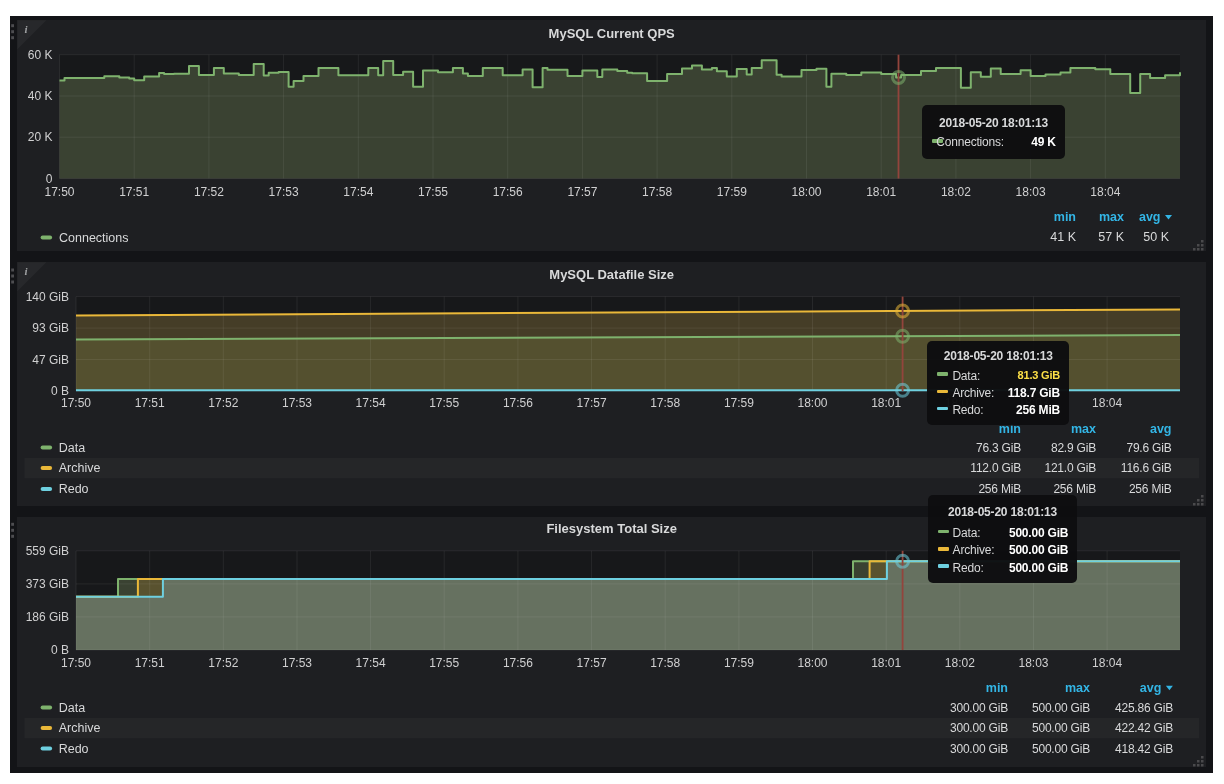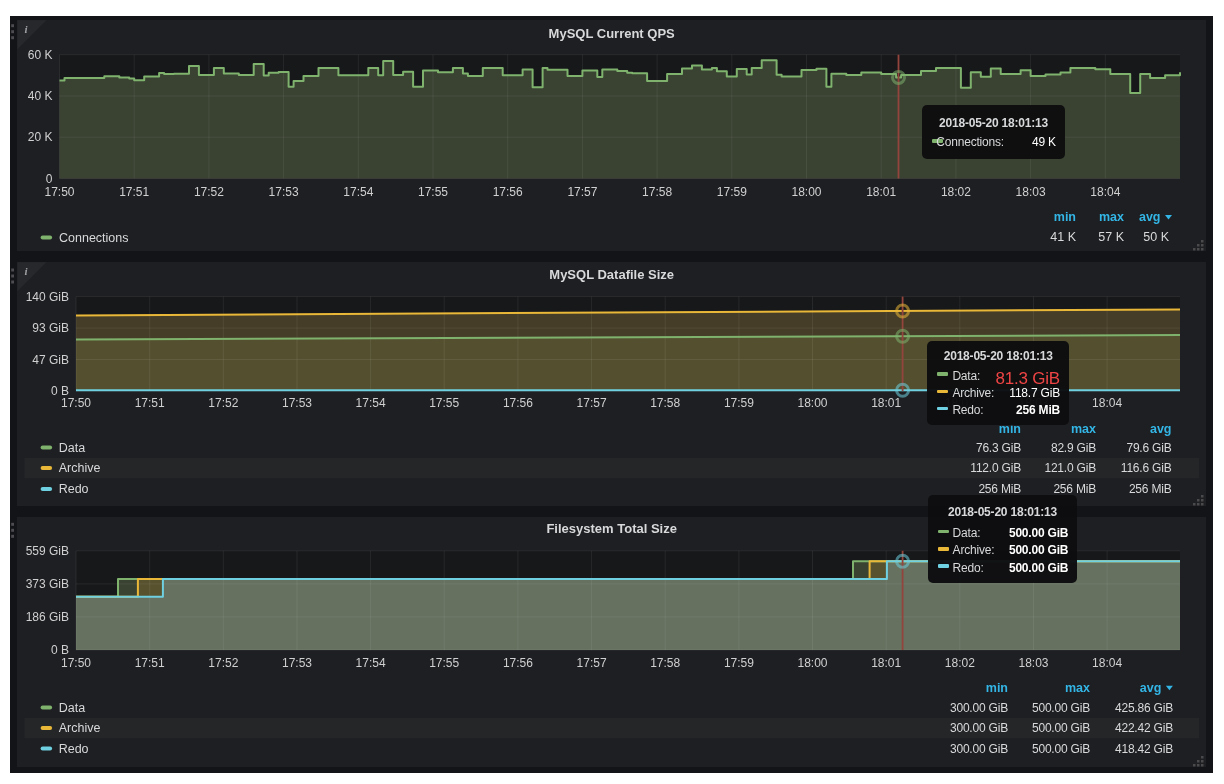--- a/index.html
+++ b/index.html
@@ -232,30 +232,30 @@
     <rect x="1197" y="760" width="2.5" height="2.5" fill="#4a4a4c"></rect>
     <rect x="1201" y="760" width="2.5" height="2.5" fill="#4a4a4c"></rect>
     <rect x="1193" y="764" width="2.5" height="2.5" fill="#4a4a4c"></rect>
     <rect x="1197" y="764" width="2.5" height="2.5" fill="#4a4a4c"></rect>
     <rect x="1201" y="764" width="2.5" height="2.5" fill="#4a4a4c"></rect>
   </svg>
 <div style="position:absolute;left:922.3px;top:105.4px;width:142.5px;height:53.6px;background:rgba(13,13,15,0.97);border-radius:5px">
     <div style="position:absolute;top:10.6px;left:0;right:0;text-align:center;font-size:12px;letter-spacing:-0.2px;font-weight:bold;color:#d8d9da">2018-05-20 18:01:13</div>
     <div style="position:absolute;left:10px;top:33.8px;width:11px;height:3.5px;background:#7eb26d;border-radius:1px"></div>
     <div style="position:absolute;left:14px;top:30.1px;font-size:12px;letter-spacing:-0.2px;color:#d8d9da">Connections:</div>
-    <div style="position:absolute;right:9px;top:30.1px;font-size:12px;letter-spacing:-0.2px;font-weight:normal;color:#fff">49 K</div>
+    <div style="position:absolute;right:9px;top:30.1px;font-size:12px;letter-spacing:-0.2px;font-weight:bold;color:#fff">49 K</div>
   </div>
 <div style="position:absolute;left:927.4px;top:341px;width:141.6px;height:84px;background:rgba(13,13,15,0.97);border-radius:5px">
     <div style="position:absolute;top:7.7px;left:0;right:0;text-align:center;font-size:12px;letter-spacing:-0.2px;font-weight:bold;color:#d8d9da">2018-05-20 18:01:13</div>
     <div style="position:absolute;left:10px;top:31.2px;width:11px;height:3.5px;background:#7eb26d;border-radius:1px"></div>
     <div style="position:absolute;left:25px;top:27.5px;font-size:12px;letter-spacing:-0.2px;color:#d8d9da">Data:</div>
-    <div style="position:absolute;right:9px;top:27.5px;font-size:17px;letter-spacing:-0.2px;font-weight:normal;color:#ef4444">81.3 GiB</div>
+    <div style="position:absolute;right:9px;top:27.5px;font-size:11px;letter-spacing:-0.2px;font-weight:bold;color:#fde047">81.3 GiB</div>
     <div style="position:absolute;left:10px;top:48.6px;width:11px;height:3.5px;background:#eab839;border-radius:1px"></div>
     <div style="position:absolute;left:25px;top:44.8px;font-size:12px;letter-spacing:-0.2px;color:#d8d9da">Archive:</div>
-    <div style="position:absolute;right:9px;top:44.8px;font-size:12px;letter-spacing:-0.2px;font-weight:normal;color:#fff">118.7 GiB</div>
+    <div style="position:absolute;right:9px;top:44.8px;font-size:12px;letter-spacing:-0.2px;font-weight:bold;color:#fff">118.7 GiB</div>
     <div style="position:absolute;left:10px;top:65.9px;width:11px;height:3.5px;background:#6ed0e0;border-radius:1px"></div>
     <div style="position:absolute;left:25px;top:62.1px;font-size:12px;letter-spacing:-0.2px;color:#d8d9da">Redo:</div>
     <div style="position:absolute;right:9px;top:62.1px;font-size:12px;letter-spacing:-0.2px;font-weight:bold;color:#fff">256 MiB</div>
   </div>
 <div style="position:absolute;left:927.6px;top:495.3px;width:149.7px;height:88px;background:rgba(13,13,15,0.97);border-radius:5px">
     <div style="position:absolute;top:10.2px;left:0;right:0;text-align:center;font-size:12px;letter-spacing:-0.2px;font-weight:bold;color:#d8d9da">2018-05-20 18:01:13</div>
     <div style="position:absolute;left:10px;top:34.4px;width:11px;height:3.5px;background:#7eb26d;border-radius:1px"></div>
     <div style="position:absolute;left:25px;top:30.7px;font-size:12px;letter-spacing:-0.2px;color:#d8d9da">Data:</div>
     <div style="position:absolute;right:9px;top:30.7px;font-size:12px;letter-spacing:-0.2px;font-weight:bold;color:#fff">500.00 GiB</div>
     <div style="position:absolute;left:10px;top:51.8px;width:11px;height:3.5px;background:#eab839;border-radius:1px"></div>

